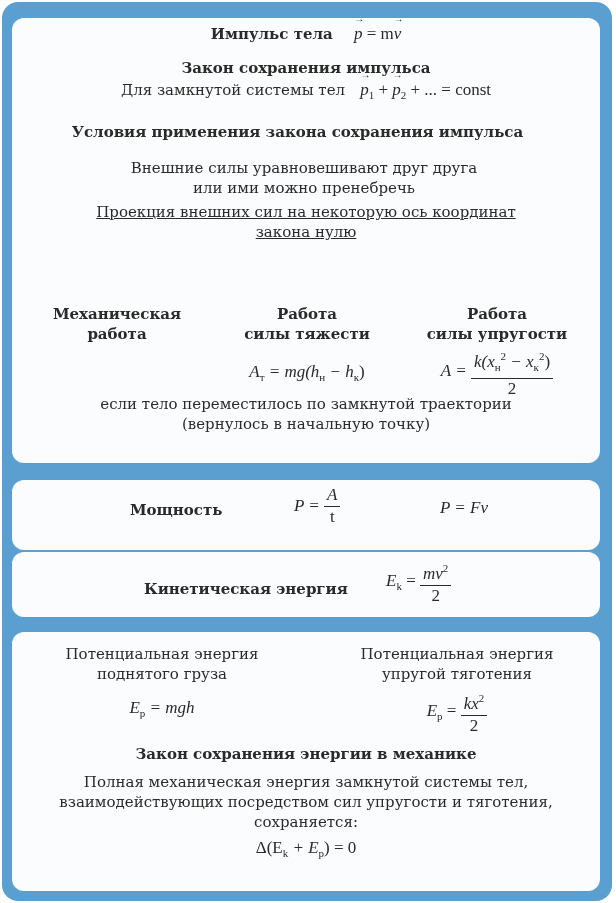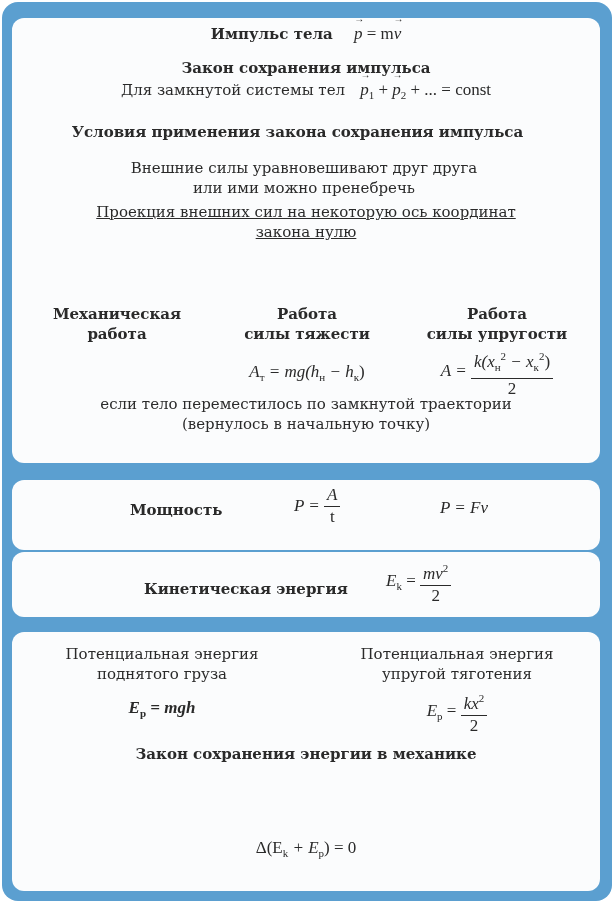--- a/index.html
+++ b/index.html
@@ -99,23 +99,28 @@
 
 <div class="panel" style="top:632px;height:136px;">
   <div class="col t" style="left:20px;width:260px;top:12px;">
     <div>Потенциальная энергия</div>
       <div>поднятого груза</div>
   </div>
   <div class="col t" style="left:315px;width:260px;top:12px;">
     <div>Потенциальная энергия</div>
       <div>упругой тяготения</div>
   </div>
-  <div class="col m" style="left:20px;width:260px;top:66px;font-weight:bold;"><span>E</span><sub class="up">p</sub><span> = mgh</span></div>
+  <div class="col m" style="left:20px;width:260px;top:66px;"><span>E</span><sub class="up">p</sub><span> = mgh</span></div>
   <div class="col m" style="left:315px;width:260px;top:56px;"><span style="vertical-align:middle"><span>E</span><sub class="up">p</sub><span class="up"> = </span></span><span class="frac">
         <span class="num"><span>kx</span><sup class="up">2</sup></span>
         <span class="den">2</span>
       </span></div>
 </div>
 
 <div class="panel" style="top:734px;height:157px;">
   <div class="abs t b" style="left:0;right:0;top:10px;">Закон сохранения энергии в механике</div>
+  <div class="abs t" style="left:0;right:0;top:38px;">
+    <div>Полная механическая энергия замкнутой системы тел,</div>
+    <div>взаимодействующих посредством сил упругости и тяготения,</div>
+    <div>сохраняется:</div>
+  </div>
   <div class="abs m" style="left:0;right:0;top:104px;"><span class="up">Δ(E</span><sub class="up">k</sub><span> + E</span><sub class="up">p</sub><span class="up">) = 0</span></div>
 </div>
 
 </body></html>

